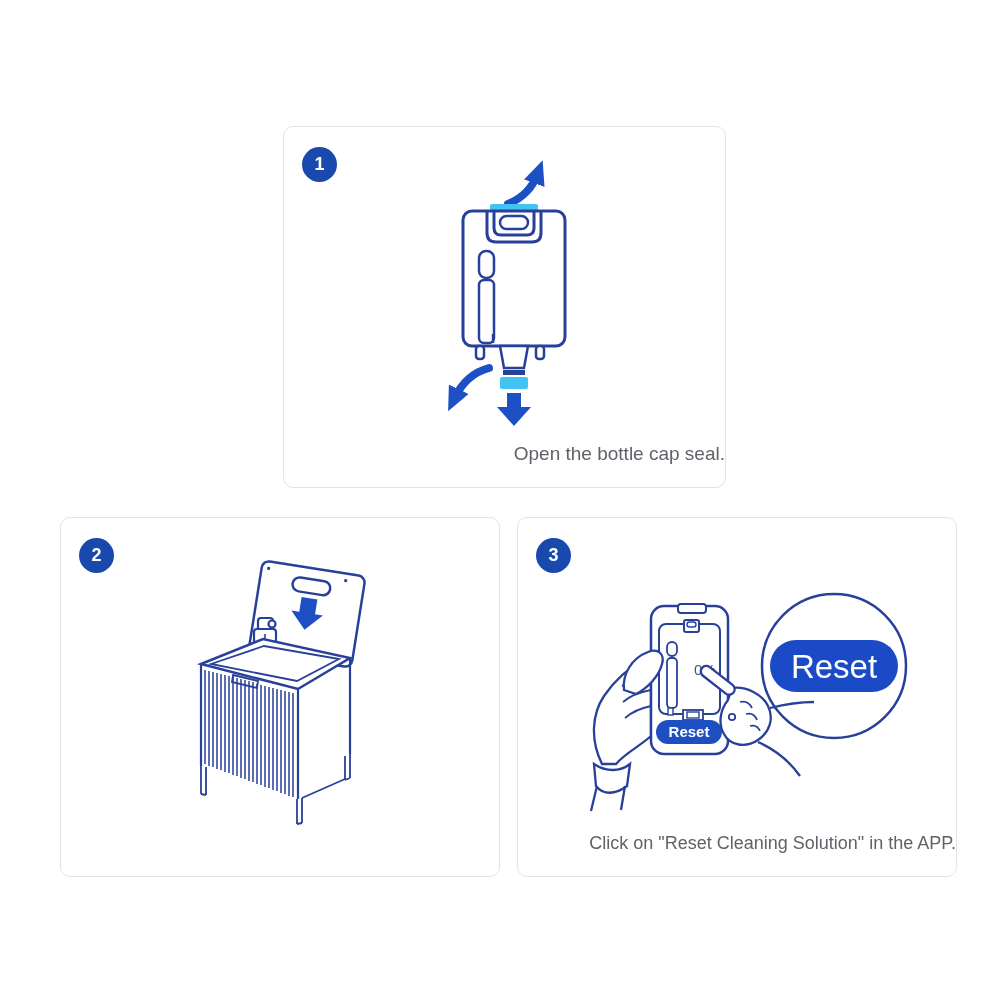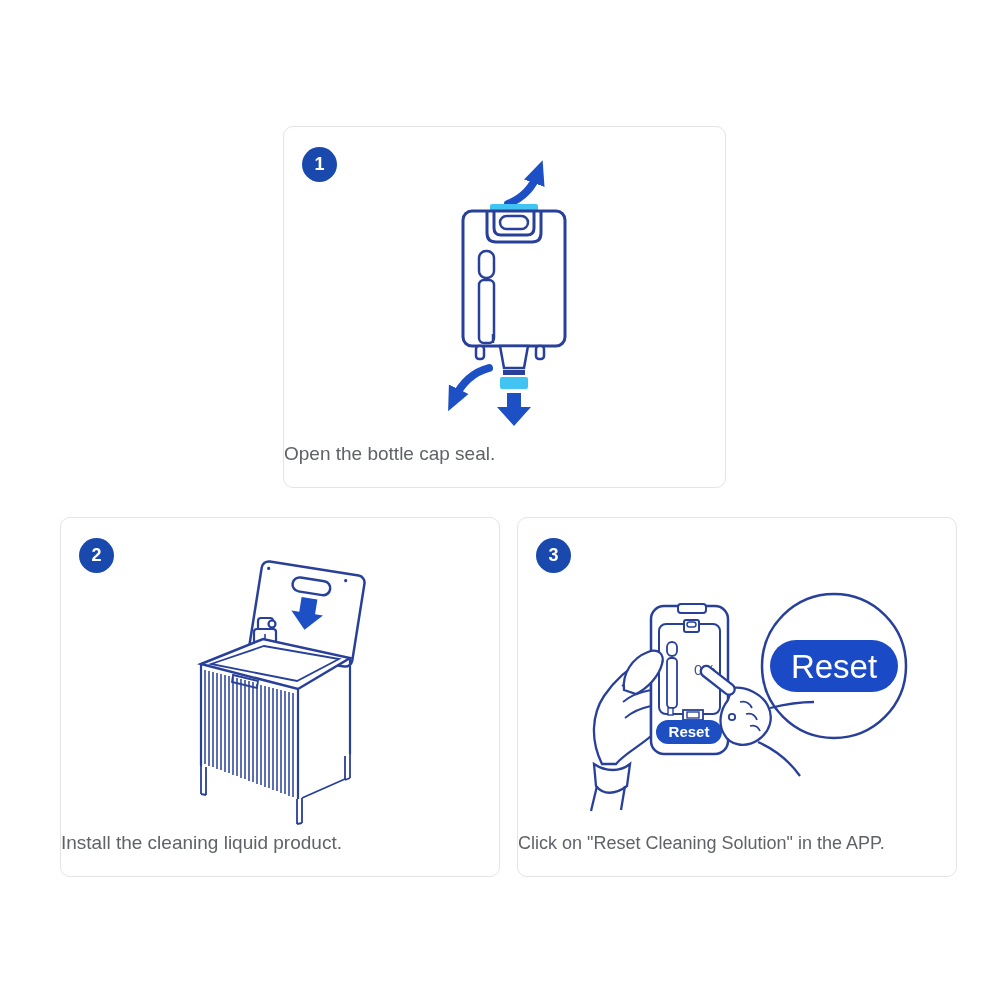--- a/index.html
+++ b/index.html
@@ -13,21 +13,21 @@
   }
   #panel-1{left:283px;top:126px;width:443px;height:362px;}
   #panel-2{left:60px;top:517px;width:440px;height:360px;}
   #panel-3{left:517px;top:517px;width:440px;height:360px;}
   .badge{
     position:absolute;left:18px;top:20px;width:35px;height:35px;border-radius:50%;
     background:#1a49ae;color:#ffffff;display:flex;align-items:center;justify-content:center;
     font-size:18px;font-weight:bold;
   }
   .caption{
-    position:absolute;left:0;right:0;bottom:22px;text-align:left;
+    position:absolute;left:0;right:0;bottom:22px;text-align:right;
     color:#5f6368;font-size:19px;white-space:nowrap;
   }
   #panel-3 .caption{font-size:18px;}
   .art{position:absolute;left:0;top:0;}
   svg text{font-family:"Liberation Sans",sans-serif;}
 </style>
 </head>
 <body>
 
 <div class="panel" id="panel-1">
@@ -101,21 +101,20 @@
       <path d="M140,146 L140,248" stroke-width="2.2"></path>
       <path d="M237,172 L237,281" stroke-width="2.2"></path>
       <path d="M289,140 L289,236" stroke-width="2.2"></path>
       <path d="M241,280 L284,261" stroke-width="1.8"></path>
       <path d="M140,248 L140,276 M145,249 L145,277 M140,276 L145,277" stroke-width="1.8"></path>
       <path d="M236,281 L236,306 M241,280 L241,305 M236,306 L241,305" stroke-width="1.8"></path>
       <path d="M289,236 L289,260 M284,238 L284,262 M289,260 L284,262" stroke-width="1.8"></path>
     </g>
   </svg>
 
-  <div class="caption">Install the cleaning liquid product.</div>
 </div>
 
 <div class="panel" id="panel-3">
   <div class="badge">3</div>
 
   <svg class="art" width="440" height="320" viewBox="0 0 440 320">
 
     <g>
       <circle cx="316" cy="148" r="72" fill="#ffffff" stroke="#28409a" stroke-width="2.5"></circle>
       <rect x="252" y="122" width="128" height="52" rx="26" fill="#1b4ac6"></rect>

